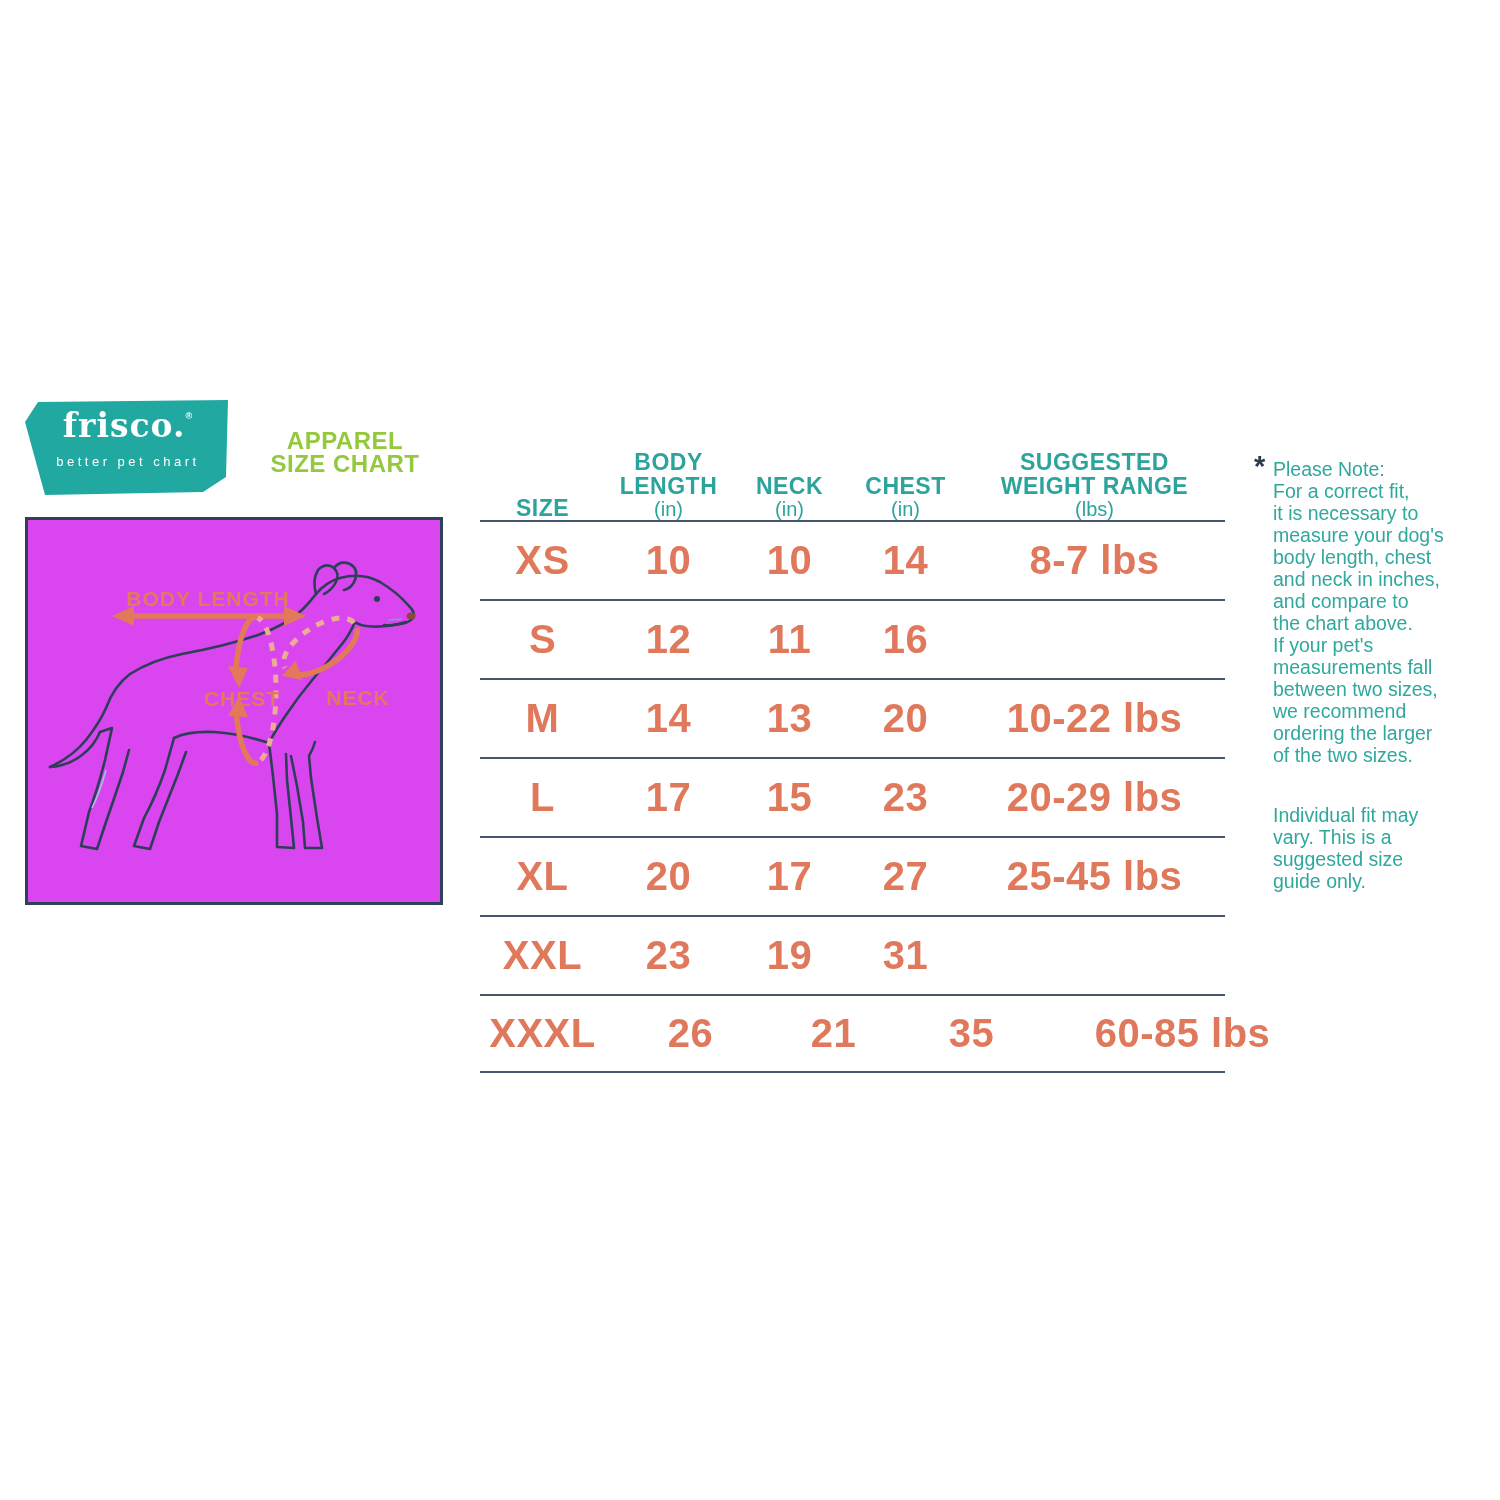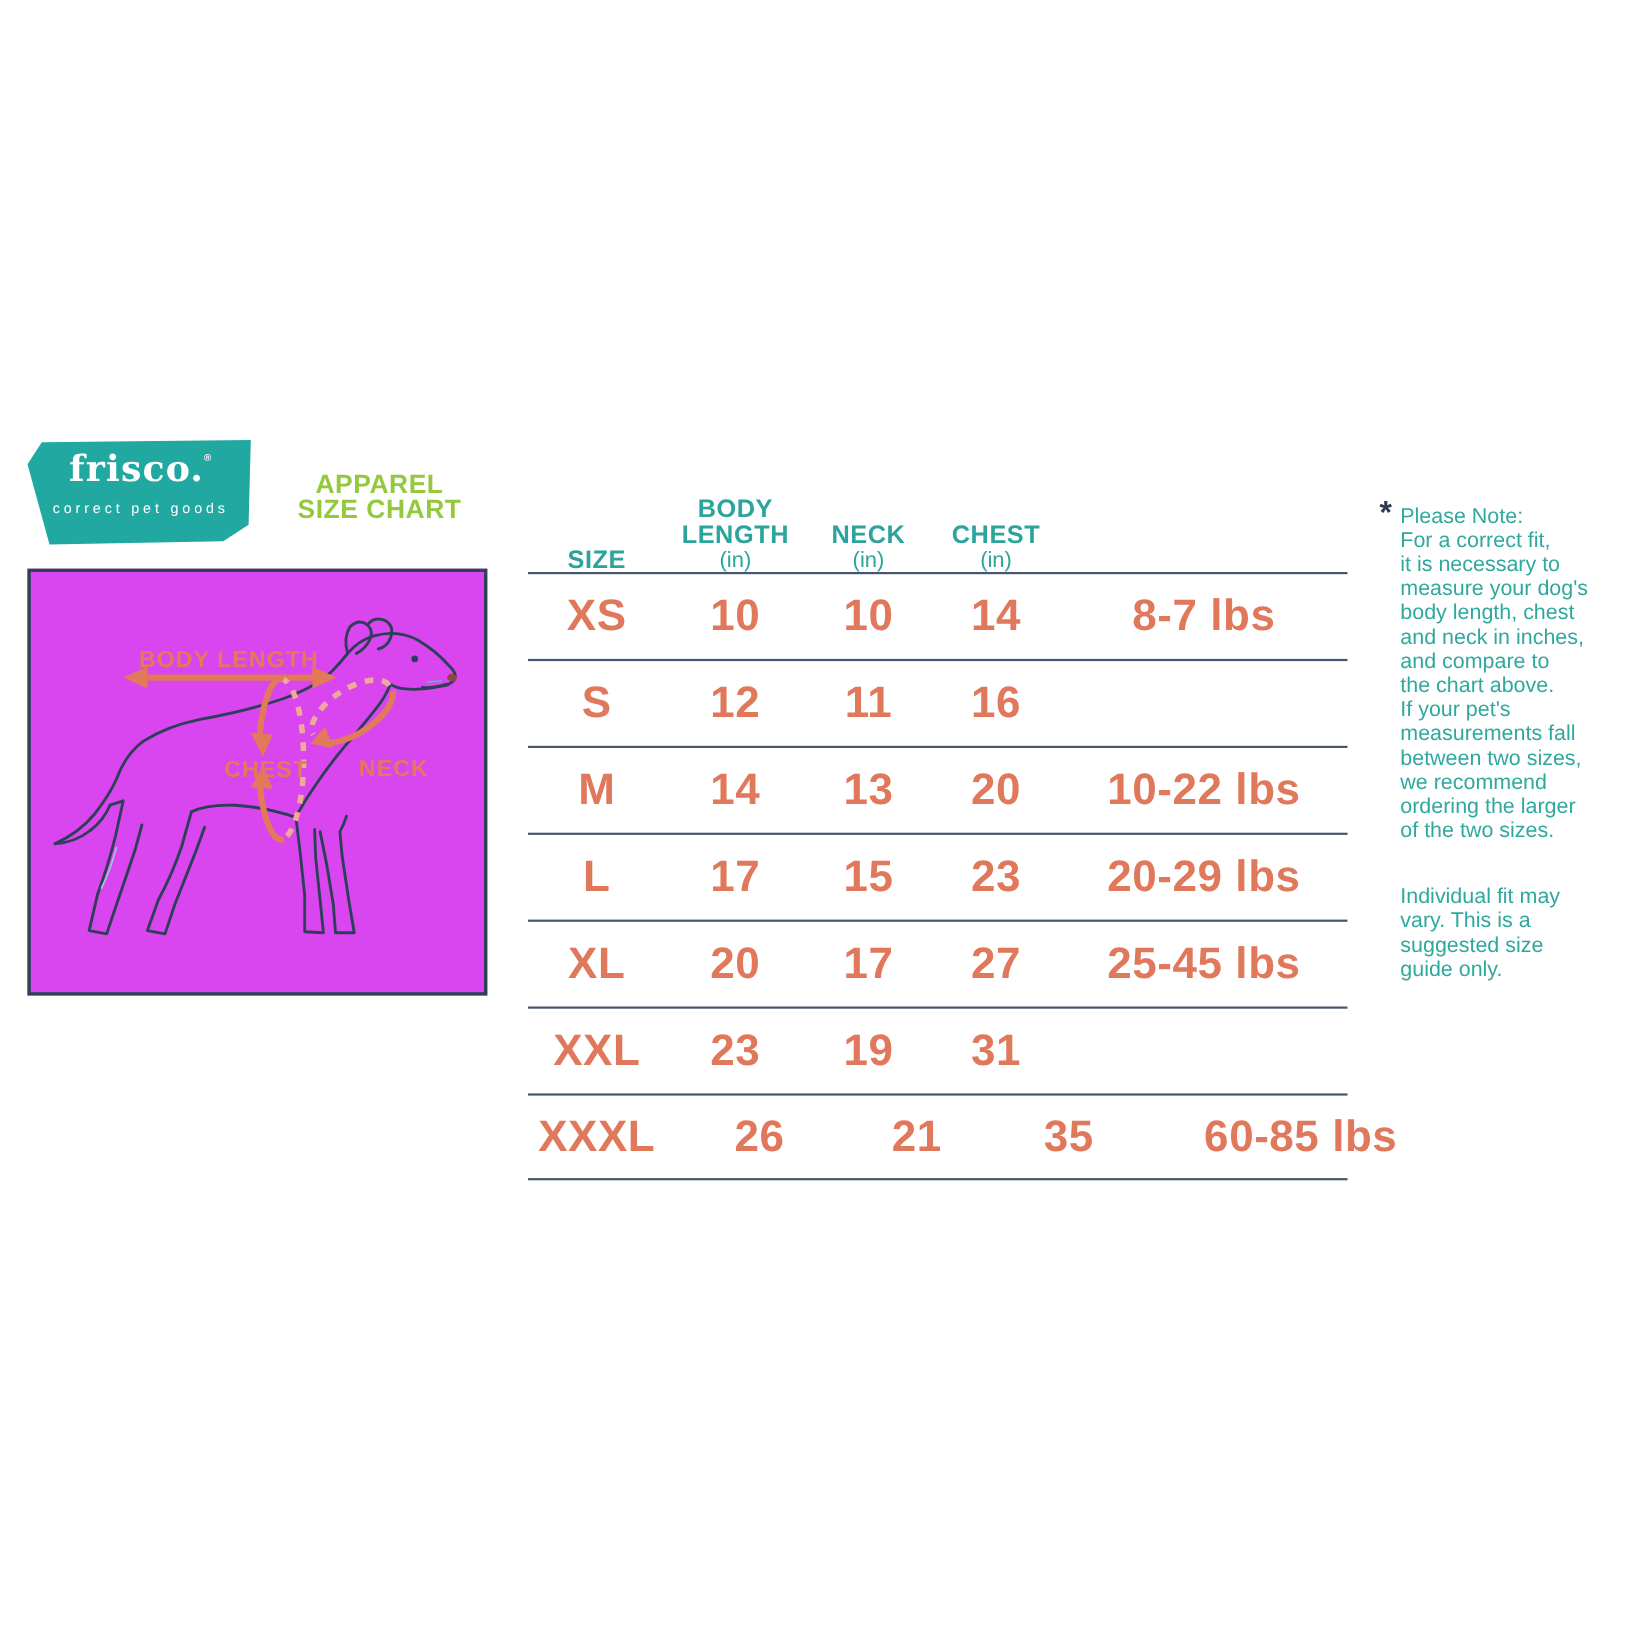--- a/index.html
+++ b/index.html
@@ -57,21 +57,21 @@
 </head>
 <body>
 
 <div class="canvas">
 
   <div class="logo-badge">
     <svg width="212" height="98" viewBox="0 0 212 98">
       <polygon points="13,4 203,2 201,79 178,94 20,97 0,24" fill="#21a8a0"></polygon>
     </svg>
     <div class="logo-text"><span>frisco.</span><span class="logo-reg">®</span></div>
-    <div class="logo-tagline">correct pet goods</div>
+    <div class="logo-tagline">better pet chart</div>
   </div>
 
   <div class="page-title">
     <div>APPAREL</div>
     <div>SIZE CHART</div>
   </div>
 
   <div class="dog-box">
     <svg width="412" height="382" viewBox="0 0 412 382">
       <g fill="none" stroke="#2d3f58" stroke-width="2.6" stroke-linecap="round" stroke-linejoin="round">
@@ -136,20 +136,25 @@
         <div class="st-hline">LENGTH</div>
         <div class="st-hunit">(in)</div>
       </div>
       <div class="st-hcell">
         <div class="st-hline">NECK</div>
         <div class="st-hunit">(in)</div>
       </div>
       <div class="st-hcell">
         <div class="st-hline">CHEST</div>
         <div class="st-hunit">(in)</div>
+      </div>
+      <div class="st-hcell">
+        <div class="st-hline">SUGGESTED</div>
+        <div class="st-hline">WEIGHT RANGE</div>
+        <div class="st-hunit">(lbs)</div>
       </div>
     </div>
 
     <div class="st-row">
       <div class="st-cell">XS</div>
       <div class="st-cell">10</div>
       <div class="st-cell">10</div>
       <div class="st-cell">14</div>
       <div class="st-cell">8-7 lbs</div>
     </div>

